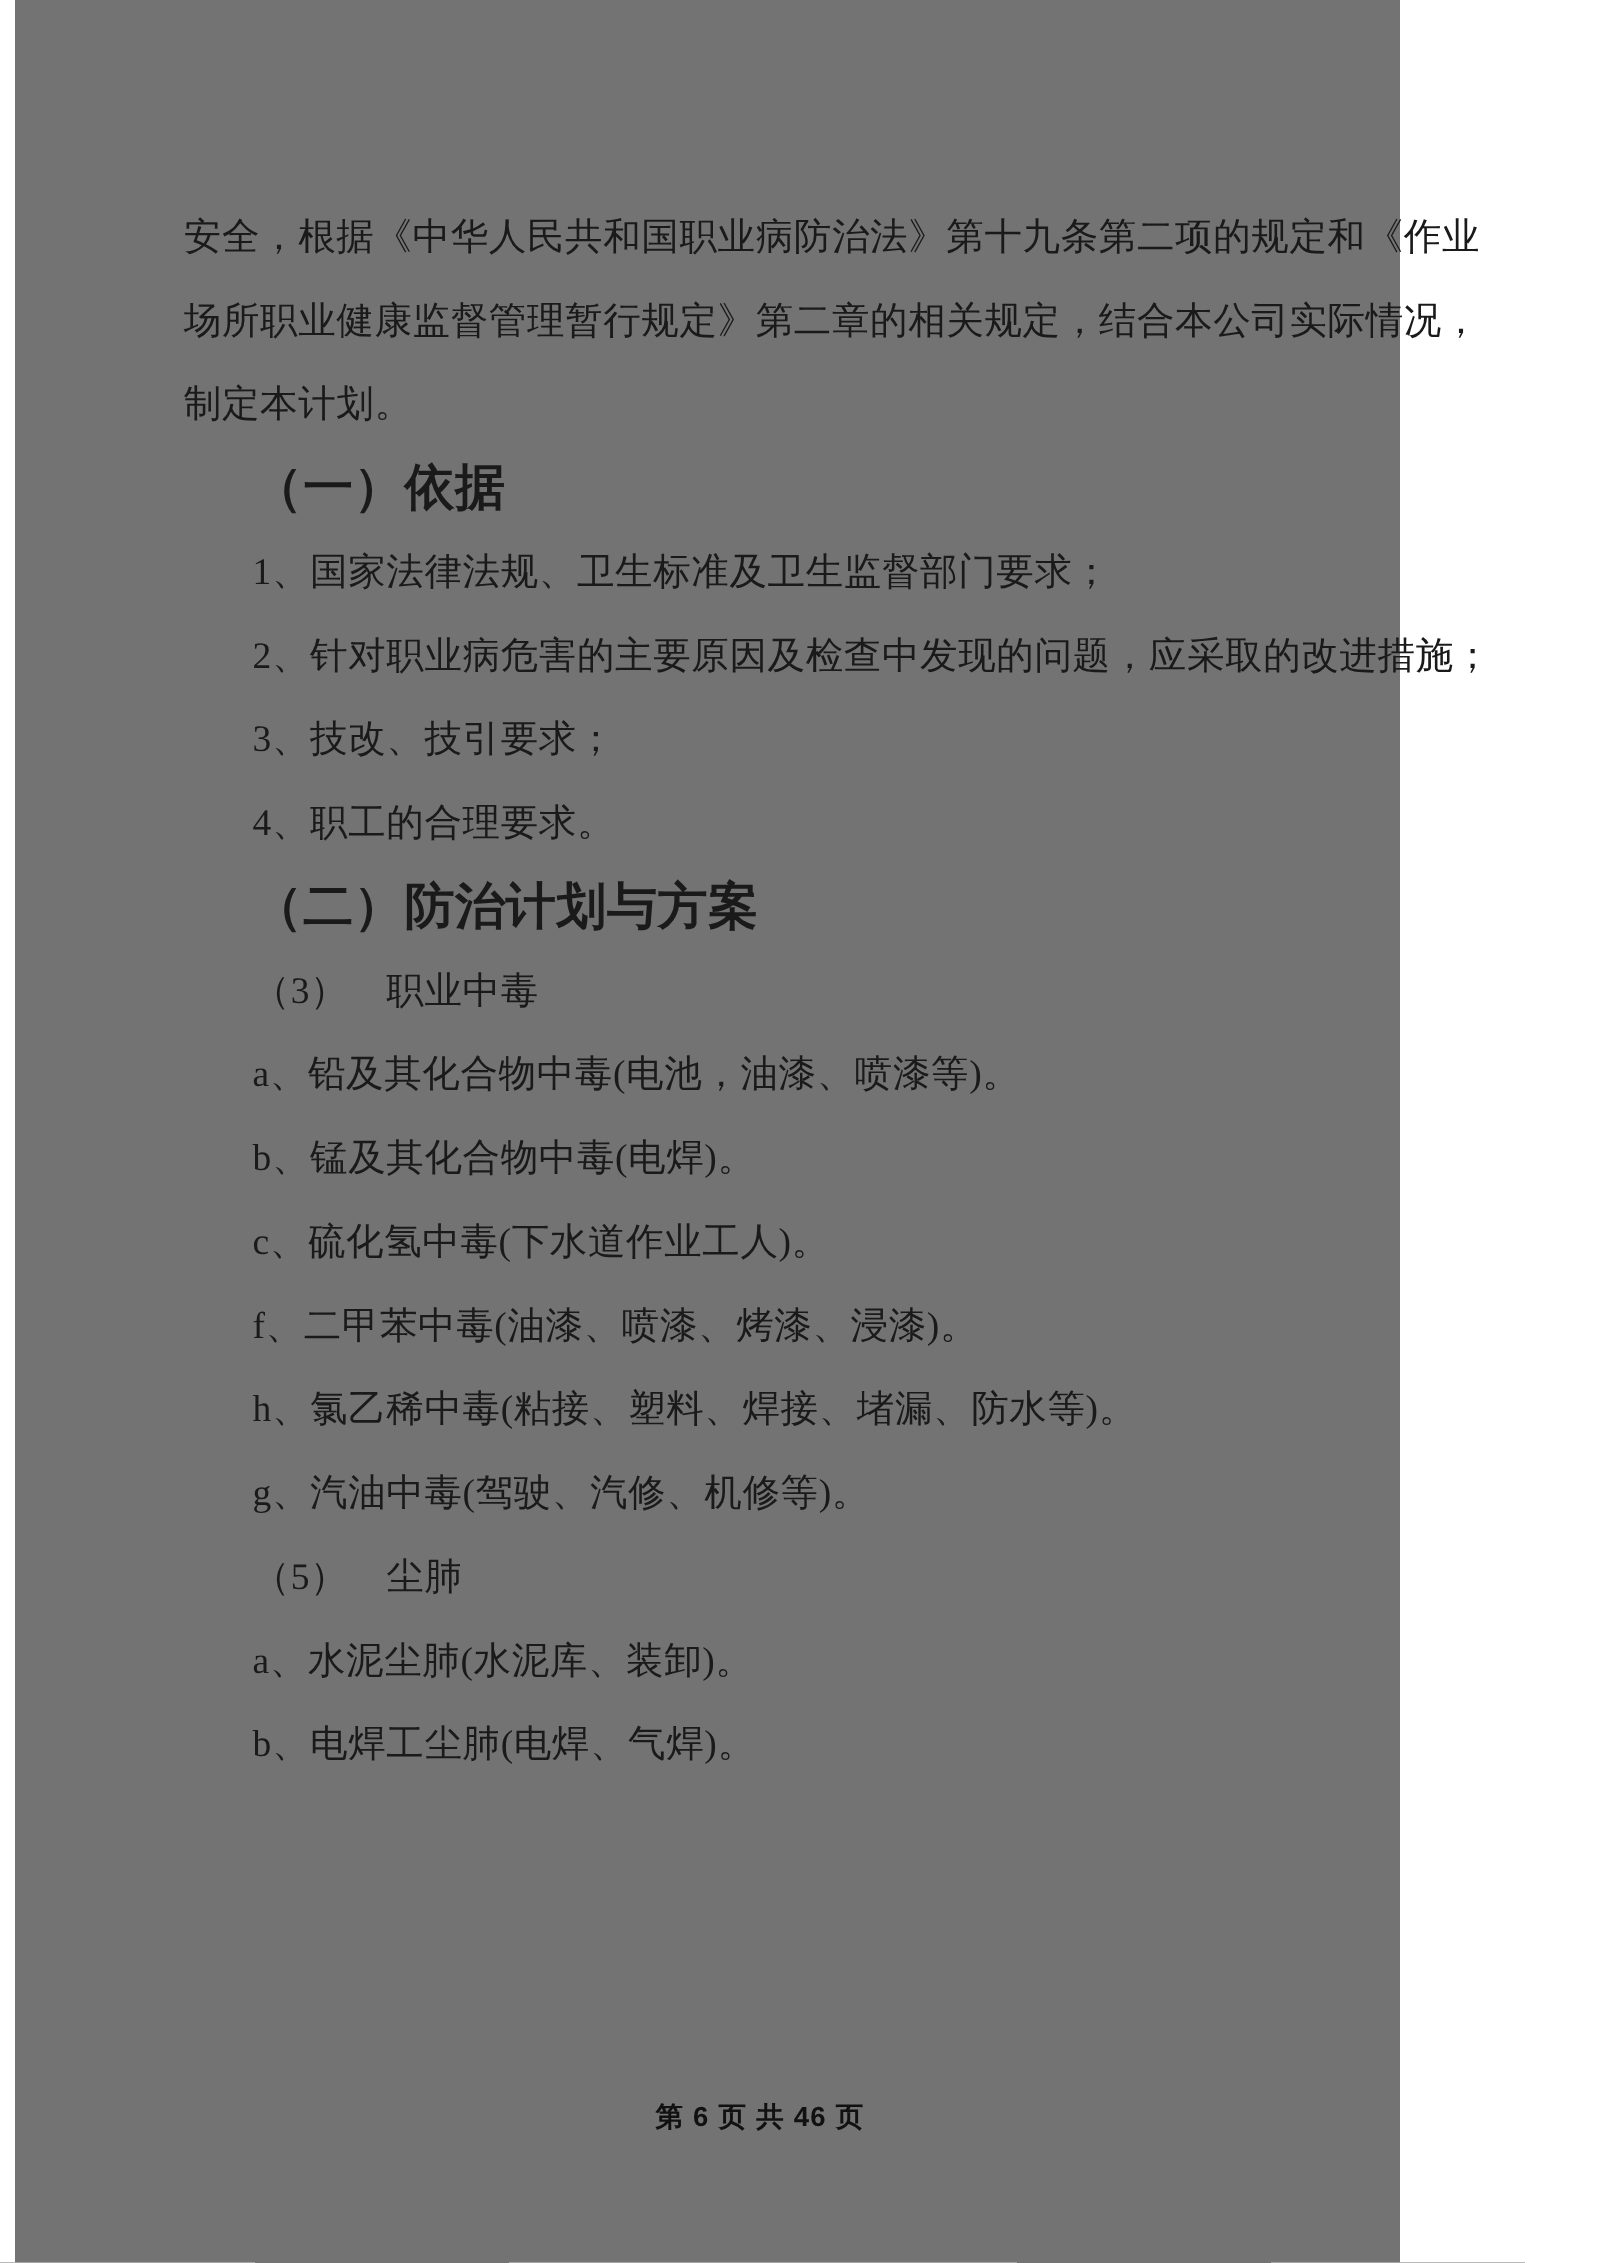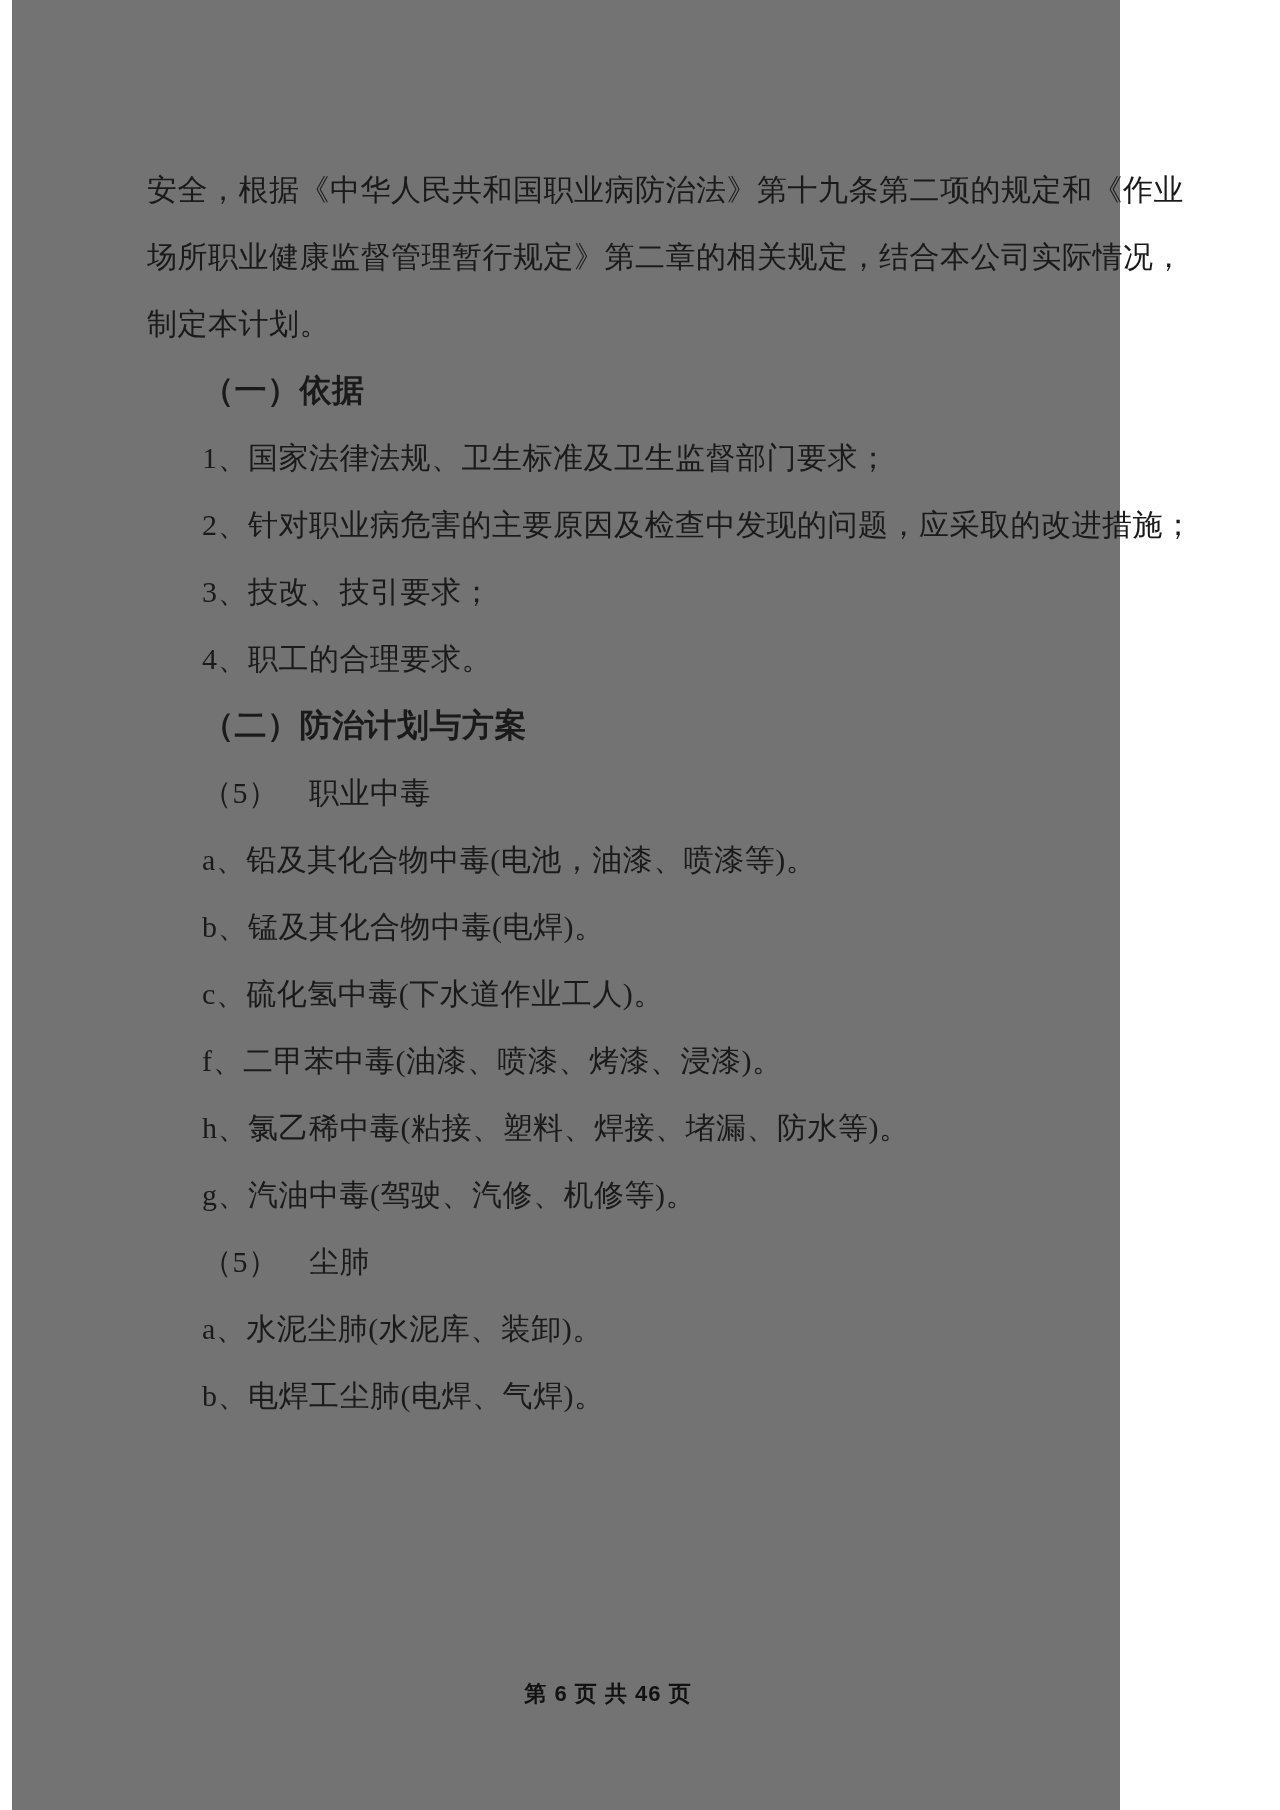--- a/index.html
+++ b/index.html
@@ -31,21 +31,21 @@
     font-size: 30px;
     letter-spacing: 0.5px;
     white-space: pre;
   }
   .para { margin-left: 0; }
   .item { margin-left: 55px; }
   .heading {
     margin-left: 55px;
     font-family: "Liberation Sans", "DejaVu Sans", sans-serif;
     font-weight: 700;
-    font-size: 32px;
+    font-size: 40px;
   }
   .footer {
     position: absolute;
     top: 1680px;
     left: 0;
     width: 1280px;
     padding-right: 88px;
     box-sizing: border-box;
     text-align: center;
     font-family: "Liberation Sans", "DejaVu Sans", sans-serif;
@@ -63,21 +63,21 @@
   <div class="doc">
       <div class="line para">安全，根据《中华人民共和国职业病防治法》第十九条第二项的规定和《作业</div>
       <div class="line para">场所职业健康监督管理暂行规定》第二章的相关规定，结合本公司实际情况，</div>
       <div class="line para">制定本计划。</div>
       <div class="line heading">（一）依据</div>
       <div class="line item">1、国家法律法规、卫生标准及卫生监督部门要求；</div>
       <div class="line item">2、针对职业病危害的主要原因及检查中发现的问题，应采取的改进措施；</div>
       <div class="line item">3、技改、技引要求；</div>
       <div class="line item">4、职工的合理要求。</div>
       <div class="line heading">（二）防治计划与方案</div>
-      <div class="line item">（5）　职业中毒</div>
+      <div class="line item">（3）　职业中毒</div>
       <div class="line item">a、铅及其化合物中毒(电池，油漆、喷漆等)。</div>
       <div class="line item">b、锰及其化合物中毒(电焊)。</div>
       <div class="line item">c、硫化氢中毒(下水道作业工人)。</div>
       <div class="line item">f、二甲苯中毒(油漆、喷漆、烤漆、浸漆)。</div>
       <div class="line item">h、氯乙稀中毒(粘接、塑料、焊接、堵漏、防水等)。</div>
       <div class="line item">g、汽油中毒(驾驶、汽修、机修等)。</div>
       <div class="line item">（5）　尘肺</div>
       <div class="line item">a、水泥尘肺(水泥库、装卸)。</div>
       <div class="line item">b、电焊工尘肺(电焊、气焊)。</div>
     </div>

